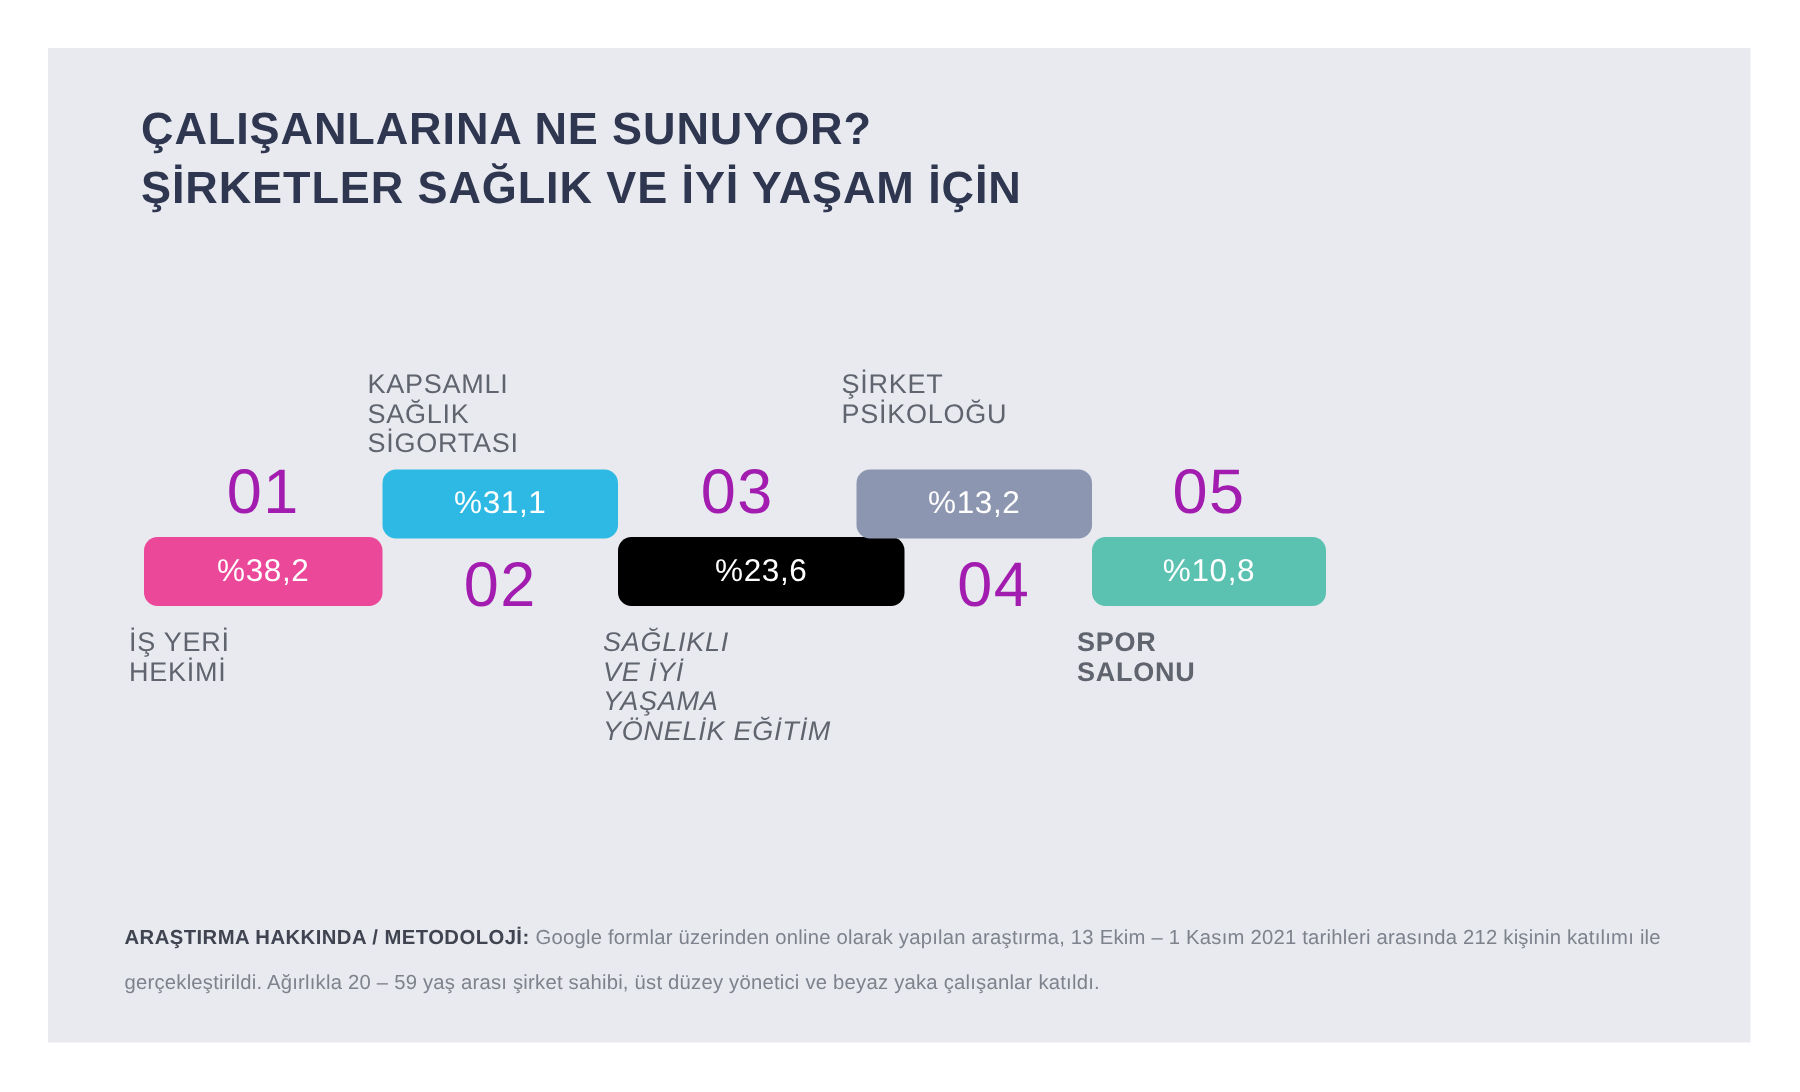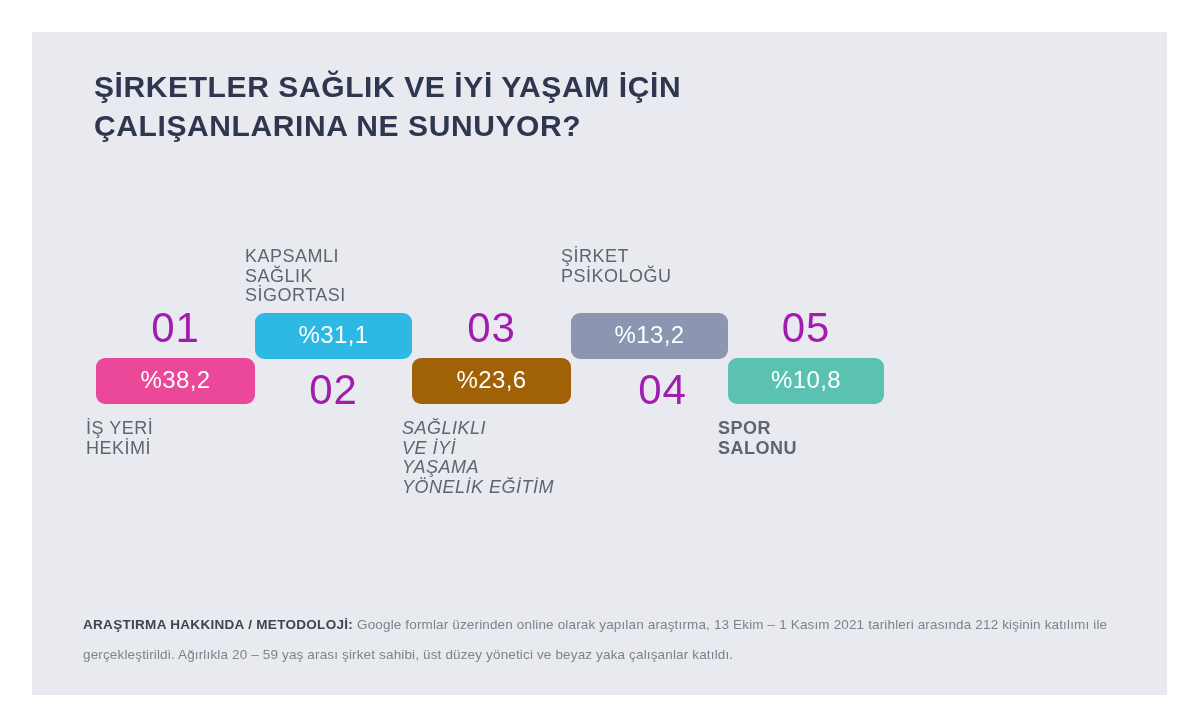--- a/index.html
+++ b/index.html
@@ -40,21 +40,21 @@
   .bar {
     position: absolute;
     height: 46px;
     border-radius: 9px;
     display: flex;
     align-items: center;
     justify-content: center;
   }
   .bar-value {
     color: #ffffff;
-    font-size: 24px;
+    font-size: 21px;
     letter-spacing: 0.4px;
     line-height: 1;
     position: relative;
     top: -1px;
   }
 
   
   .ghost {
     position: absolute;
     color: #a21caf;
@@ -91,42 +91,42 @@
     font-weight: bold;
     letter-spacing: 0.3px;
   }
 </style>
 </head>
 <body>
 
 <div class="card">
 
   <div class="title">
+    <span class="title-line">ÇALIŞANLARINA NE SUNUYOR?</span>
     <span class="title-line">ŞİRKETLER SAĞLIK VE İYİ YAŞAM İÇİN</span>
-    <span class="title-line">ÇALIŞANLARINA NE SUNUYOR?</span>
   </div>
 
   <div class="chart">
 
     <div class="bar" style="left:64px; top:326px; width:159px; background:#ec4899;">
       <span class="bar-value">%38,2</span>
     </div>
     <div class="ghost" style="left:64px; top:275px; width:159px;">01</div>
     <div class="caption" style="left:54px; top:387px; width:179px;">İŞ YERİ
 HEKİMİ</div>
 
     <div class="bar" style="left:223px; top:281px; width:157px; background:#2db9e4;">
       <span class="bar-value">%31,1</span>
     </div>
     <div class="ghost" style="left:223px; top:337px; width:157px;">02</div>
     <div class="caption" style="left:213px; top:215px; width:177px;">KAPSAMLI
 SAĞLIK
 SİGORTASI</div>
 
-    <div class="bar" style="left:380px; top:326px; width:159px; background:#a16207;">
+    <div class="bar" style="left:380px; top:326px; width:191px; background:#000000;">
       <span class="bar-value">%23,6</span>
     </div>
     <div class="ghost" style="left:380px; top:275px; width:159px;">03</div>
     <div class="caption" style="left:370px; top:387px; width:179px;font-style:italic;">SAĞLIKLI
 VE İYİ
 YAŞAMA
 YÖNELİK EĞİTİM</div>
 
     <div class="bar" style="left:539px; top:281px; width:157px; background:#8d96b0;">
       <span class="bar-value">%13,2</span>

